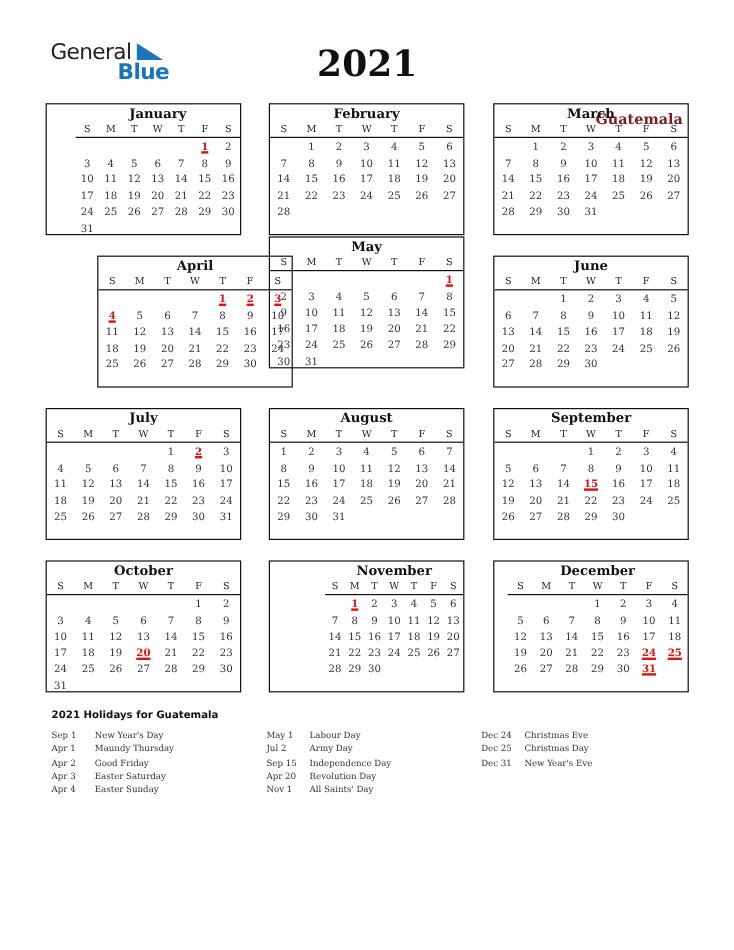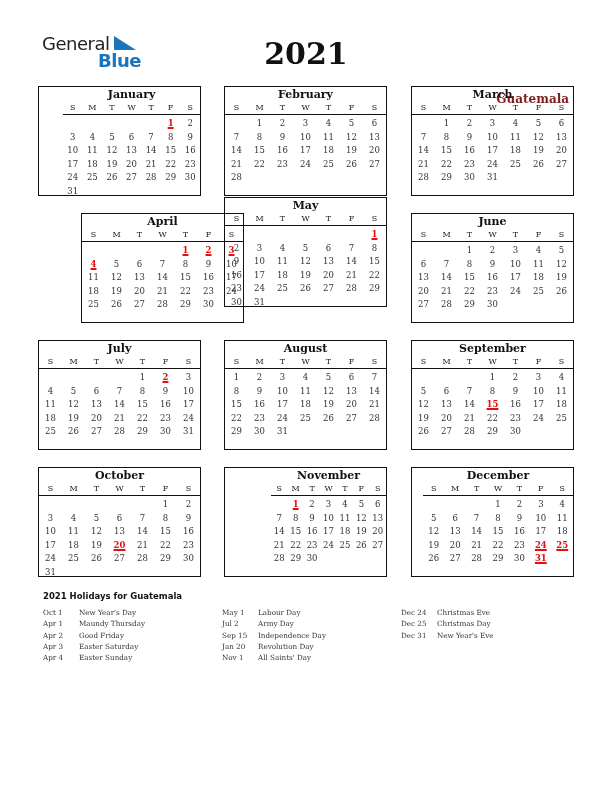--- a/index.html
+++ b/index.html
@@ -599,31 +599,31 @@
         <span>29</span>
         <span>30</span>
         <span class="hol">31</span>
       </div>
     </div>
   </div>
 
 <div class="holidays-title">2021 Holidays for Guatemala</div>
 <div id="hcols">
     <div class="hcol" style="left: 43px;">
-      <div class="hrow"><span class="d">Oct 1</span><span>New Year's Day</span></div>
+      <div class="hrow"><span class="d">Sep 1</span><span>New Year's Day</span></div>
       <div class="hrow"><span class="d">Apr 1</span><span>Maundy Thursday</span></div>
       <div class="hrow"><span class="d">Apr 2</span><span>Good Friday</span></div>
       <div class="hrow"><span class="d">Apr 3</span><span>Easter Saturday</span></div>
       <div class="hrow"><span class="d">Apr 4</span><span>Easter Sunday</span></div>
     </div>
     <div class="hcol" style="left: 222px;">
       <div class="hrow"><span class="d">May 1</span><span>Labour Day</span></div>
       <div class="hrow"><span class="d">Jul 2</span><span>Army Day</span></div>
       <div class="hrow"><span class="d">Sep 15</span><span>Independence Day</span></div>
-      <div class="hrow"><span class="d">Jan 20</span><span>Revolution Day</span></div>
+      <div class="hrow"><span class="d">Apr 20</span><span>Revolution Day</span></div>
       <div class="hrow"><span class="d">Nov 1</span><span>All Saints' Day</span></div>
     </div>
     <div class="hcol" style="left: 401px;">
       <div class="hrow"><span class="d">Dec 24</span><span>Christmas Eve</span></div>
       <div class="hrow"><span class="d">Dec 25</span><span>Christmas Day</span></div>
       <div class="hrow"><span class="d">Dec 31</span><span>New Year's Eve</span></div>
     </div>
   </div>
 
 </body></html>

